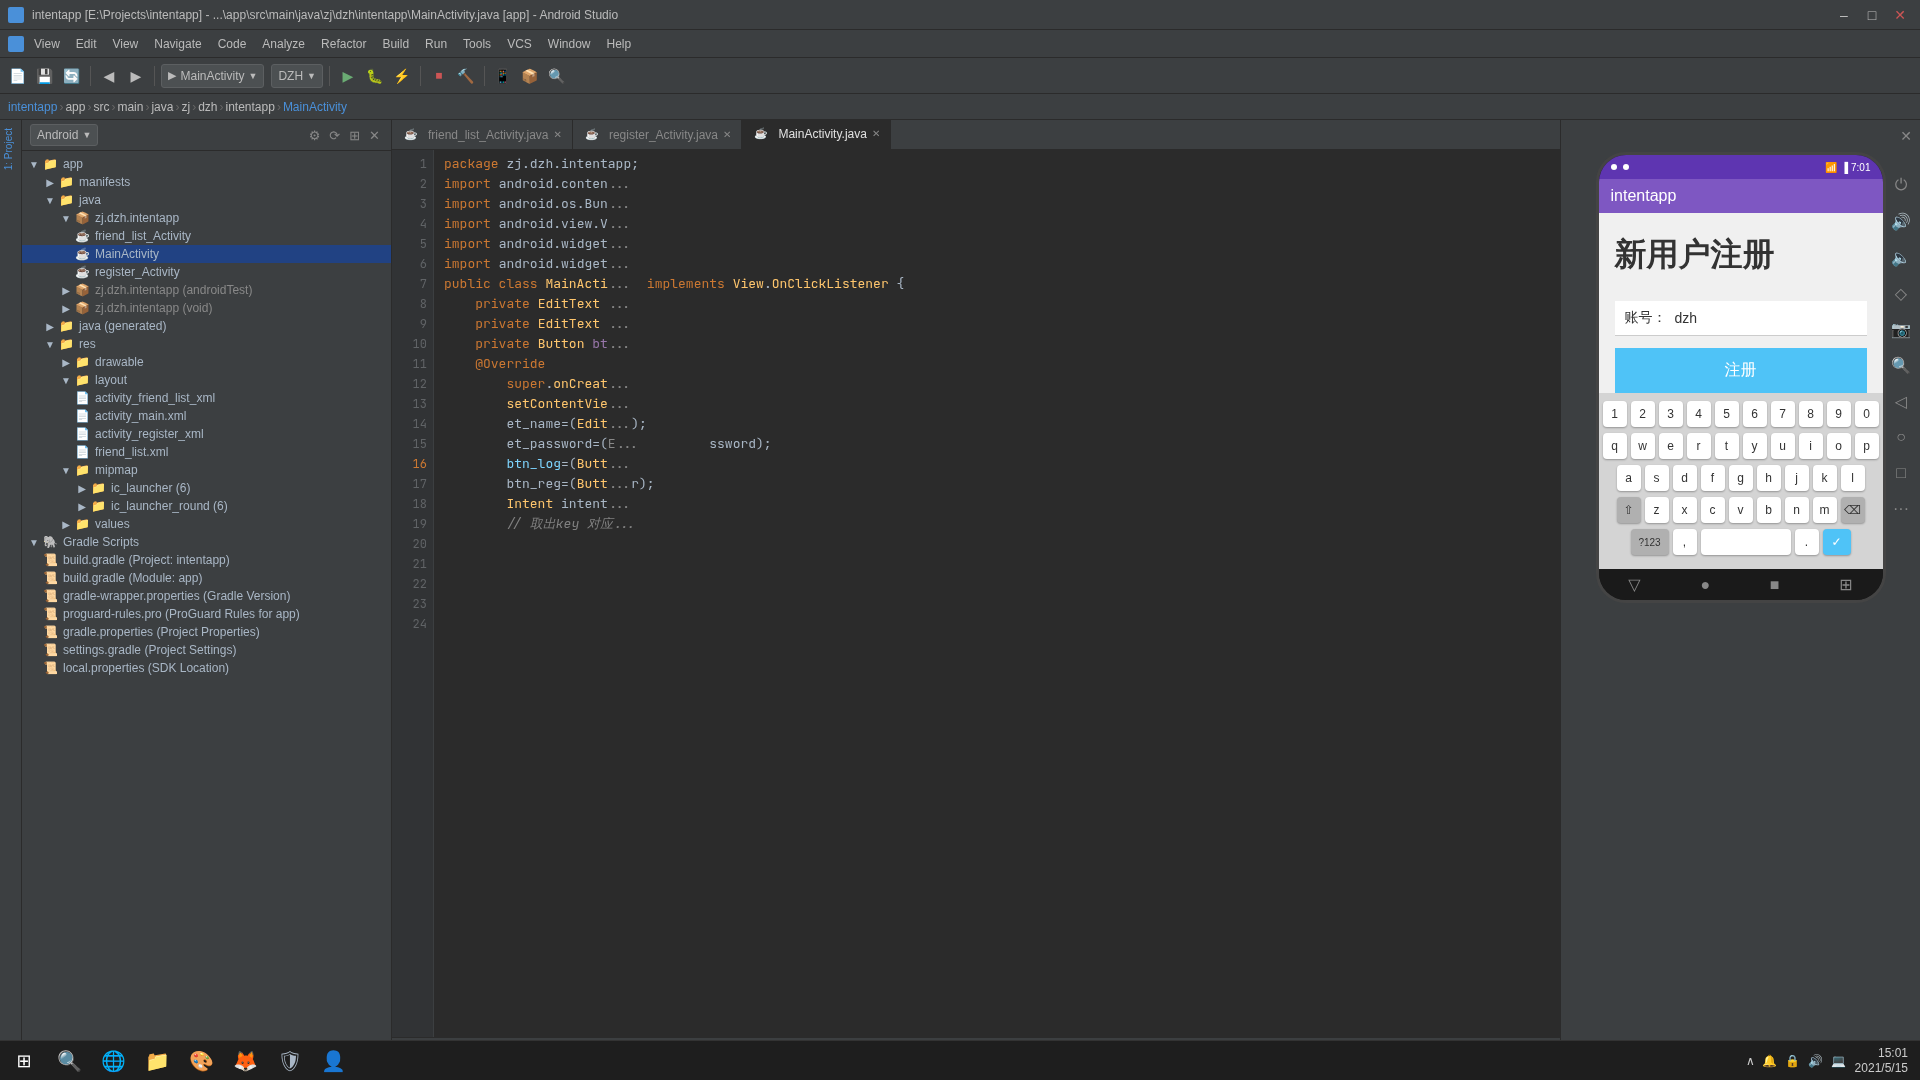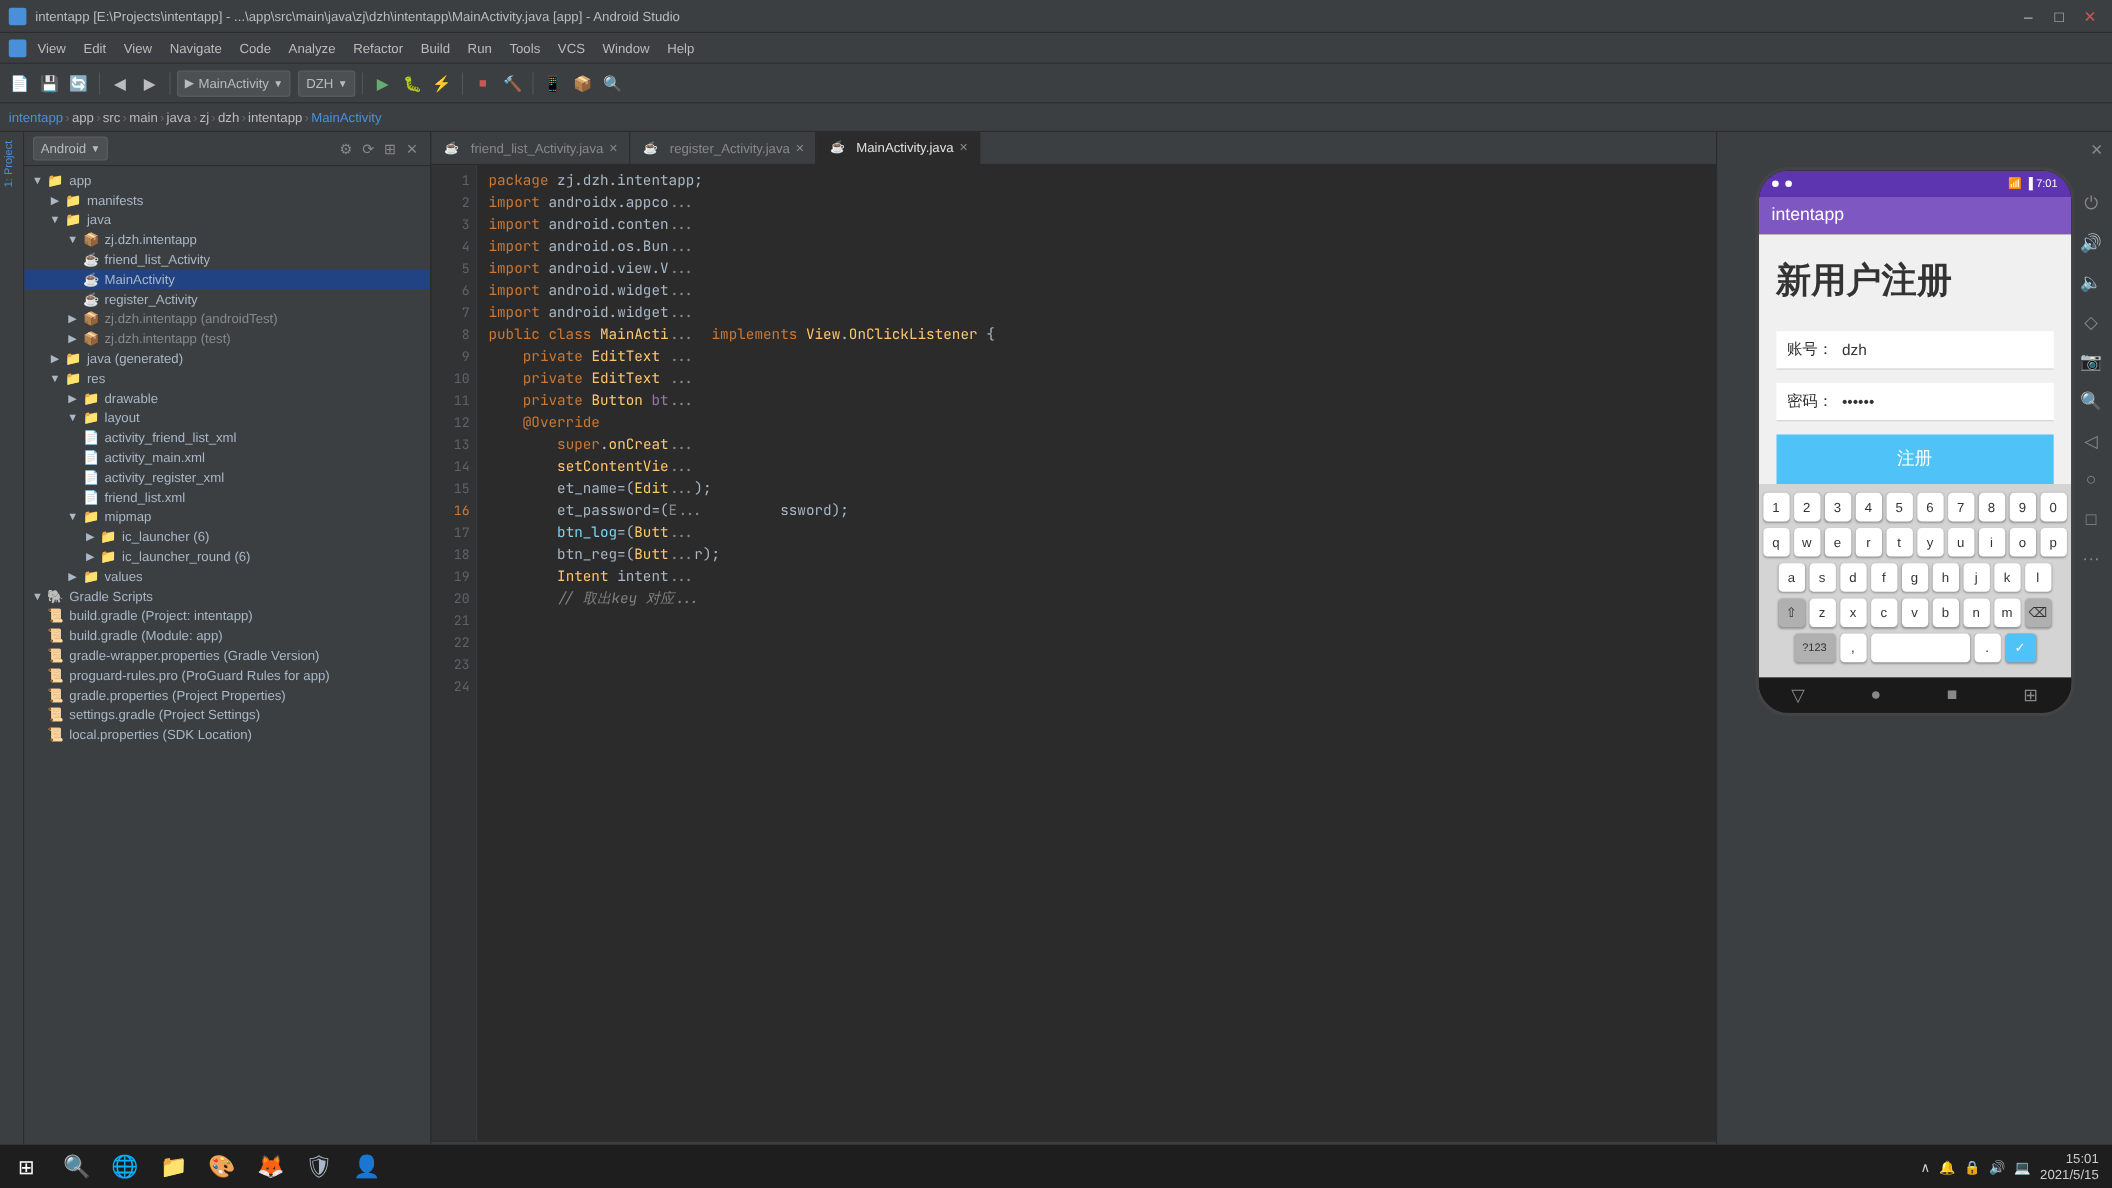--- a/index.html
+++ b/index.html
@@ -566,21 +566,21 @@
         <span class="tree-indent" style="width:36px;"></span>
         <span class="tree-arrow">▶</span>
         <span class="tree-icon" style="color:#d8a225;">📦</span>
         <span style="color:#888;">zj.dzh.intentapp (androidTest)</span>
       </div>
 
       <div class="tree-item">
         <span class="tree-indent" style="width:36px;"></span>
         <span class="tree-arrow">▶</span>
         <span class="tree-icon" style="color:#d8a225;">📦</span>
-        <span style="color:#888;">zj.dzh.intentapp (test)</span>
+        <span style="color:#888;">zj.dzh.intentapp (void)</span>
       </div>
 
       <div class="tree-item">
         <span class="tree-indent" style="width:20px;"></span>
         <span class="tree-arrow">▶</span>
         <span class="tree-icon folder-icon">📁</span>
         <span>java (generated)</span>
       </div>
 
       <div class="tree-item">
@@ -750,21 +750,20 @@
           <div>19</div>
           <div>20</div>
         <div>21</div>
           <div>22</div>
           <div>23</div>
           <div>24</div>
       </div>
       <div class="code-body">
         <div class="code-line"><span class="kw">package</span> <span class="pkg">zj.dzh.intentapp</span>;</div>
         <div class="code-line"></div>
-        <div class="code-line"><span class="kw">import</span> <span class="pkg">androidx.appco</span><span style="color:#888;">...</span></div>
         <div class="code-line"></div>
         <div class="code-line"><span class="kw">import</span> <span class="pkg">android.conten</span><span style="color:#888;">...</span></div>
         <div class="code-line"><span class="kw">import</span> <span class="pkg">android.os.Bun</span><span style="color:#888;">...</span></div>
         <div class="code-line"><span class="kw">import</span> <span class="pkg">android.view.V</span><span style="color:#888;">...</span></div>
         <div class="code-line"><span class="kw">import</span> <span class="pkg">android.widget</span><span style="color:#888;">...</span></div>
         <div class="code-line"><span class="kw">import</span> <span class="pkg">android.widget</span><span style="color:#888;">...</span></div>
         <div class="code-line"></div>
         <div class="code-line"><span class="kw">public class</span> <span class="cls">MainActi</span><span style="color:#888;">...</span>  <span class="kw">implements</span> <span class="cls">View</span>.<span class="cls">OnClickListener</span> {</div>
         <div class="code-line">    <span class="kw">private</span> <span class="cls">EditText</span> <span style="color:#888;">...</span></div>
         <div class="code-line">    <span class="kw">private</span> <span class="cls">EditText</span> <span style="color:#888;">...</span></div>
@@ -823,24 +822,20 @@
       </div>
 
       <div class="phone-content">
         <div class="phone-title">新用户注册</div>
 
         <div class="phone-field-row">
           <span class="phone-field-label">账号：</span>
           <span class="phone-field-value">dzh</span>
         </div>
 
-        <div class="phone-field-row">
-          <span class="phone-field-label">密码：</span>
-          <span class="phone-field-value">••••••</span>
-        </div>
 
         <div class="phone-btn">
           <span>注册</span>
         </div>
       </div>
 
       <div class="phone-keyboard">
 
         <div class="kb-row">
           <div class="kb-key">1</div>

